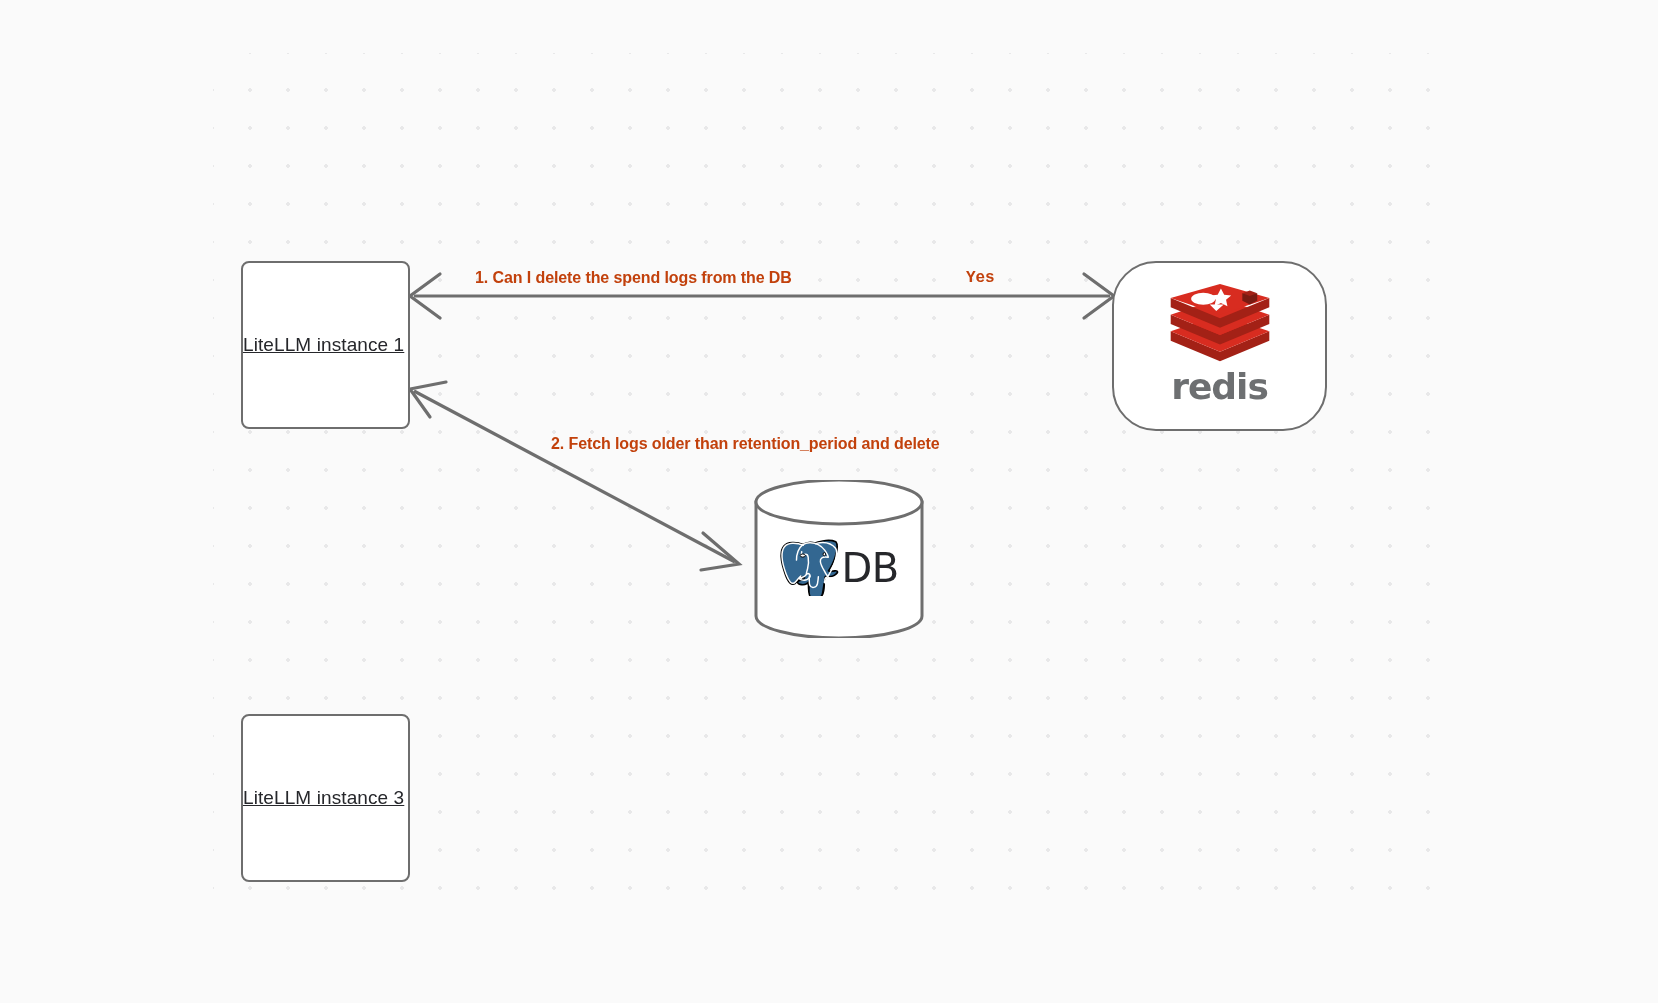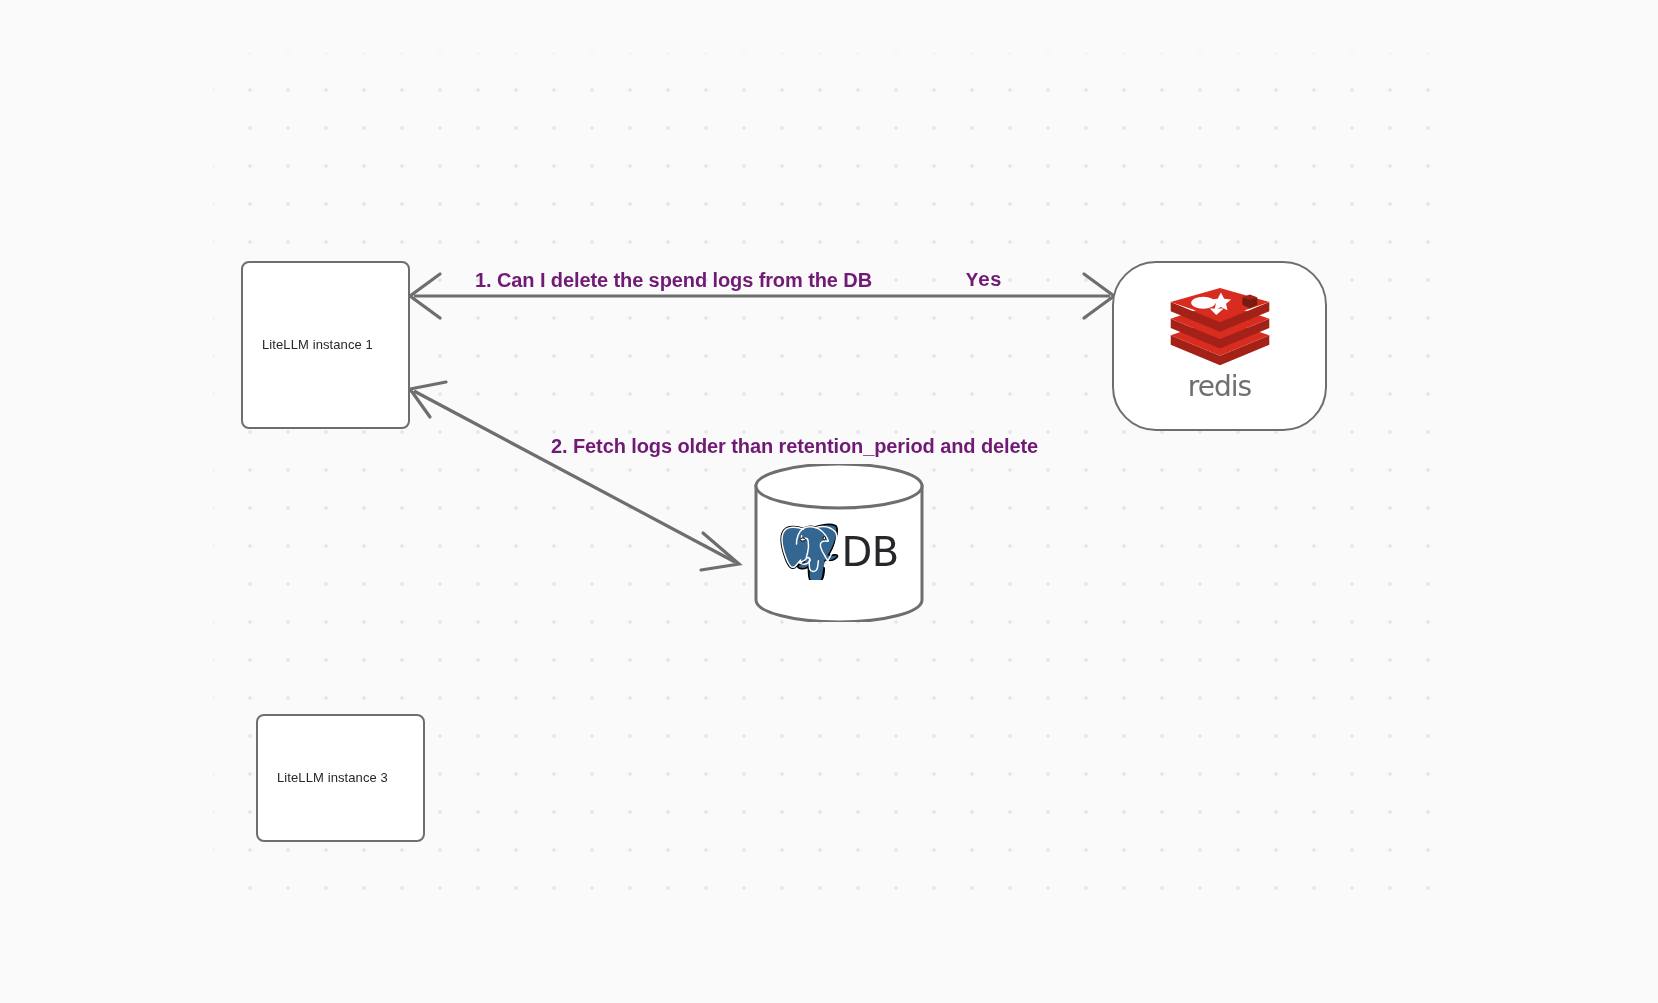--- a/index.html
+++ b/index.html
@@ -35,29 +35,29 @@
   .node-box {
     position: absolute;
     background: #ffffff;
     border: 2.5px solid #6e6e6e;
     border-radius: 8px;
     box-sizing: border-box;
     display: flex;
     align-items: center;
   }
   .node-box .node-label {
-    font-size: 13px;
+    font-size: 19px;
     color: #26272b;
-    padding-left: 19px;
     letter-spacing: 0.1px;
     line-height: 1.2;
+    text-decoration: underline;
   }
   #litellm-1 { left: 241px; top: 261px; width: 169px; height: 168px; }
   #litellm-2 { left: 241px; top: 488px; width: 169px; height: 168px; }
-  #litellm-3 { left: 256px; top: 714px; width: 169px; height: 128px; }
+  #litellm-3 { left: 241px; top: 714px; width: 169px; height: 168px; }
 
   
   #redis-node {
     position: absolute;
     left: 1112px; top: 261px;
     width: 215px; height: 170px;
     background: #ffffff;
     border: 2.5px solid #6e6e6e;
     border-radius: 44px;
     box-sizing: border-box;
@@ -66,33 +66,33 @@
     align-items: center;
     justify-content: center;
   }
   .redis-logo-wrap {
     display: flex;
     flex-direction: column;
     align-items: center;
     margin-top: -4px;
   }
   .redis-wordmark {
-    font-size: 28px;
+    font-size: 36px;
     color: #6d6f71;
     letter-spacing: -1px;
     line-height: 1;
     margin-top: 2px;
     font-family: "DejaVu Sans", sans-serif;
-    font-weight: 400;
+    font-weight: 700;
   }
 
   
   #db-node {
     position: absolute;
-    left: 753px; top: 464px;
+    left: 753px; top: 480px;
     width: 172px; height: 158px;
   }
   .db-inner {
     position: absolute;
     inset: 0;
     display: flex;
     align-items: center;
     justify-content: center;
   }
   .db-content {
@@ -104,23 +104,23 @@
   .db-text {
     font-size: 40px;
     color: #26272b;
     font-family: "DejaVu Sans", sans-serif;
     letter-spacing: -0.5px;
   }
 
   
   .edge-label {
     position: absolute;
-    font-size: 20px;
+    font-size: 16px;
     font-weight: bold;
-    color: #701a75;
+    color: #c2410c;
     white-space: nowrap;
     letter-spacing: -0.1px;
   }
   #edge-label-1 { left: 475px; top: 269px; }
   #edge-label-yes { left: 966px; top: 269px; font-family: Liberation Mono, monospace; }
   #edge-label-2 { left: 551px; top: 435px; text-align: right; }
 
   svg.overlay {
     position: absolute;
     left: 0; top: 0;

